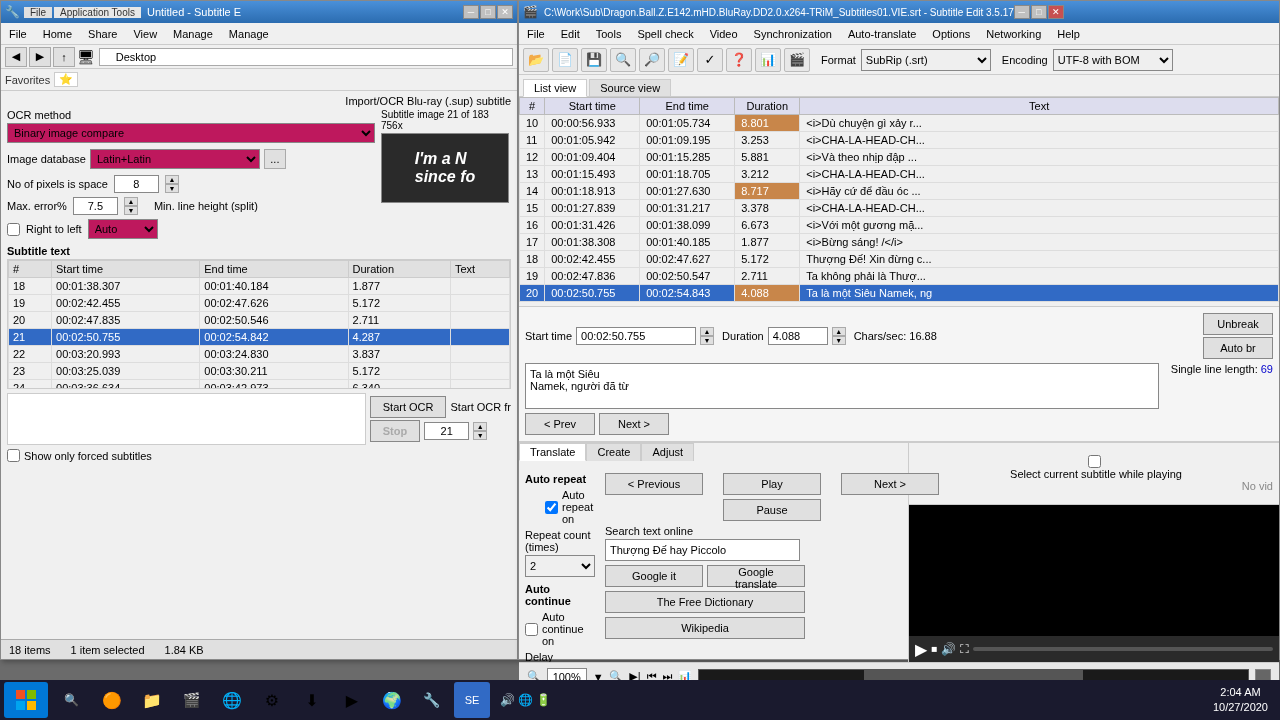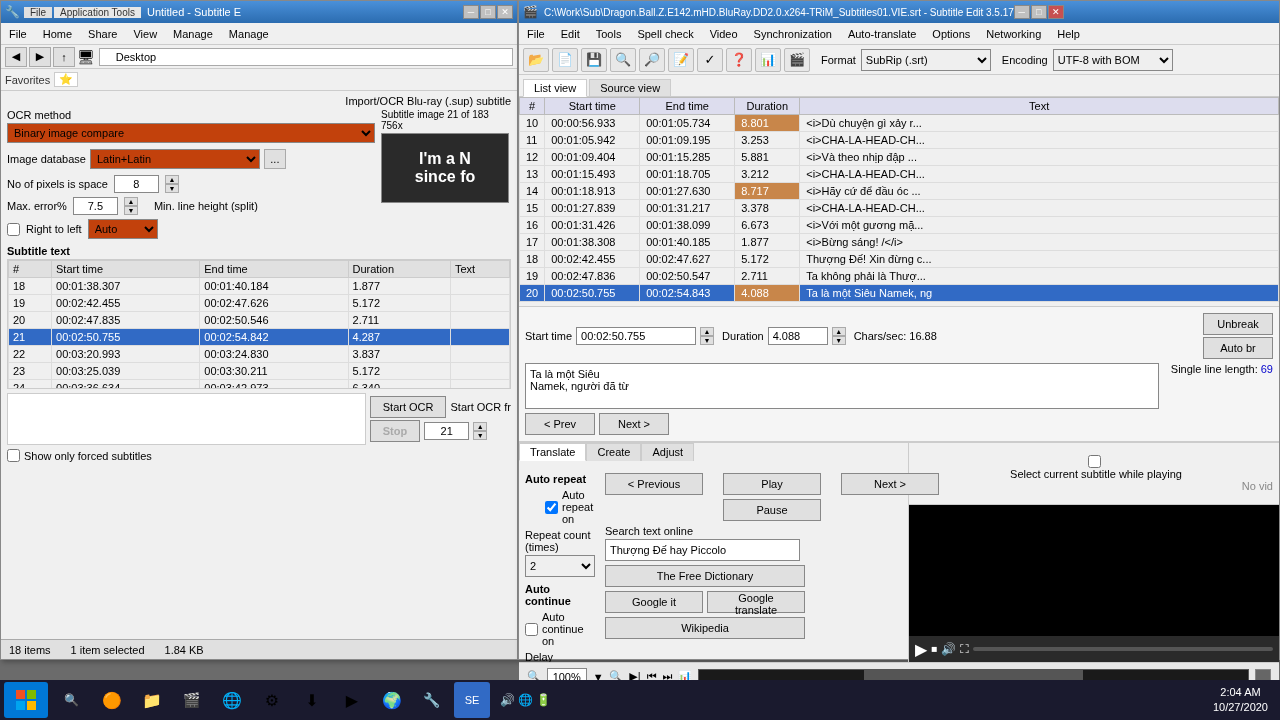--- a/index.html
+++ b/index.html
@@ -29,33 +29,33 @@
     
     .toolbar { height: 24px; background: #f0f0f0; border-bottom: 1px solid #ccc; display: flex; align-items: center; padding: 0 4px; gap: 2px; }
     .tb-btn { width: 22px; height: 20px; background: #e0e0e0; border: 1px solid #aaa; display: flex; align-items: center; justify-content: center; cursor: pointer; font-size: 11px; }
     .addr-input { flex: 1; height: 18px; background: white; border: 1px solid #aaa; padding: 0 16px; font-size: 11px; }
 
     
     .fav-bar { height: 22px; background: #f0f0f0; border-bottom: 1px solid #ccc; display: flex; align-items: center; padding: 0 4px; gap: 4px; color: #333; font-size: 11px; }
 
     
     .left-content { padding: 6px; }
-    .form-select { width: 100%; height: 20px; border: 1px solid #888; background: #c2410c; padding: 0 2px; font-size: 11px; }
+    .form-select { width: 100%; height: 20px; border: 1px solid #888; background: #be185d; padding: 0 2px; font-size: 11px; }
     .small-input { width: 45px; height: 18px; border: 1px solid #888; background: white; text-align: center; font-size: 11px; }
     .spin-btn { width: 14px; height: 9px; background: #e0e0e0; border: 1px solid #aaa; font-size: 7px; display: flex; align-items: center; justify-content: center; cursor: pointer; }
     .spin-container { display: flex; flex-direction: column; }
 
     .subtitle-table { width: 100%; border-collapse: collapse; font-size: 11px; }
     .subtitle-table th { background: #e0e0e0; border: 1px solid #ccc; padding: 2px 4px; text-align: left; font-weight: normal; }
     .subtitle-table td { border: 1px solid #ddd; padding: 2px 4px; white-space: nowrap; }
     .subtitle-table tr.selected td { background: #316ac5; color: white; }
 
     .ocr-btn { height: 22px; background: #e0e0e0; border: 1px solid #888; padding: 0 12px; cursor: pointer; font-size: 11px; }
     .preview-area { background: #333; border: 1px solid #888; display: flex; align-items: center; justify-content: center; overflow: hidden; }
-    .preview-text { color: white; font-size: 16px; font-weight: bold; text-align: center; }
+    .preview-text { color: white; font-size: 16px; font-style: italic; font-weight: bold; }
 
     .status-bar { position: absolute; bottom: 0; left: 0; width: 100%; height: 20px; background: #e0e0e0; border-top: 1px solid #aaa; display: flex; align-items: center; padding: 0 8px; gap: 20px; font-size: 11px; }
 
     
     .right-window { position: absolute; left: 518px; top: 0; width: 762px; height: 660px; background: #f0f0f0; border: 1px solid #888; box-shadow: 2px 2px 5px rgba(0,0,0,0.3); }
     .right-title-bar { height: 22px; background: linear-gradient(to bottom, #4a90d9, #2b6cb0); display: flex; align-items: center; padding: 0 4px; color: white; font-size: 11px; }
 
     .right-menu-bar { height: 22px; background: #f0f0f0; border-bottom: 1px solid #ccc; display: flex; align-items: center; }
     .right-toolbar { height: 30px; background: #f0f0f0; border-bottom: 1px solid #ccc; display: flex; align-items: center; padding: 0 4px; gap: 3px; }
     .rt-btn { width: 26px; height: 24px; background: #e8e8e8; border: 1px solid #bbb; display: flex; align-items: center; justify-content: center; cursor: pointer; font-size: 13px; border-radius: 2px; }
@@ -504,26 +504,26 @@
                 <div style="display:flex; gap:20px; margin-bottom:4px; justify-content:space-between;">
                   <button class="online-btn">&lt; Previous</button>
                   <button class="online-btn">Play</button>
                   <button class="online-btn">Next &gt;</button>
                 </div>
                 <div style="margin-bottom:4px; text-align:center;">
                   <button class="online-btn">Pause</button>
                 </div>
                 <div style="font-size:11px; margin-bottom:2px;">Search text online</div>
                 <input class="search-input" value="Thượng Đế hay Piccolo" style="">
-                <div style="margin-top:4px;">
-                  <button class="online-btn-wide">The Free Dictionary</button>
-                </div>
                 <div style="display:flex; gap:4px; margin-top:4px;">
                   <button class="online-btn">Google it</button>
                   <button class="online-btn">Google translate</button>
+                </div>
+                <div style="margin-top:4px;">
+                  <button class="online-btn-wide">The Free Dictionary</button>
                 </div>
                 <div style="margin-top:4px;">
                   <button class="online-btn-wide">Wikipedia</button>
                 </div>
               </div>
             </div>
 
           </div>
 
           <div style="flex:1; display:flex; flex-direction:column;">

